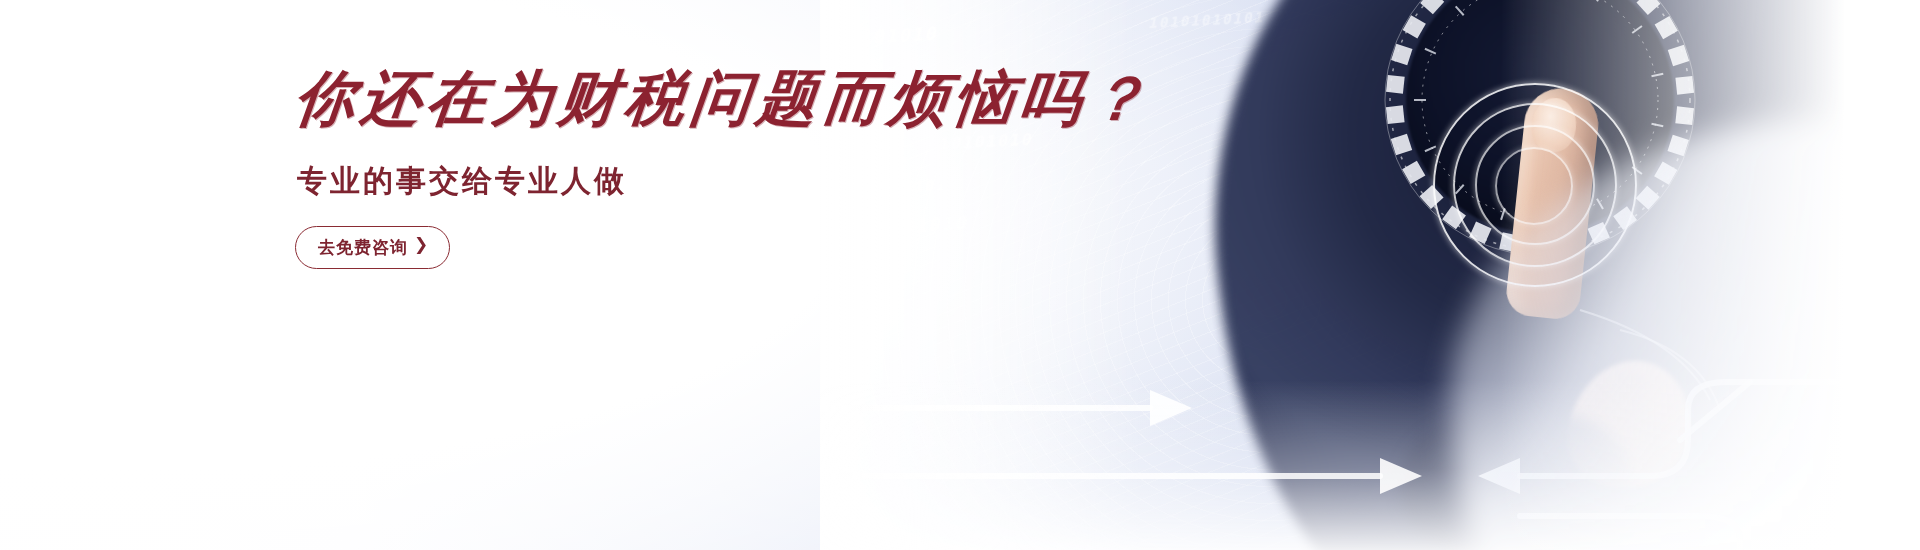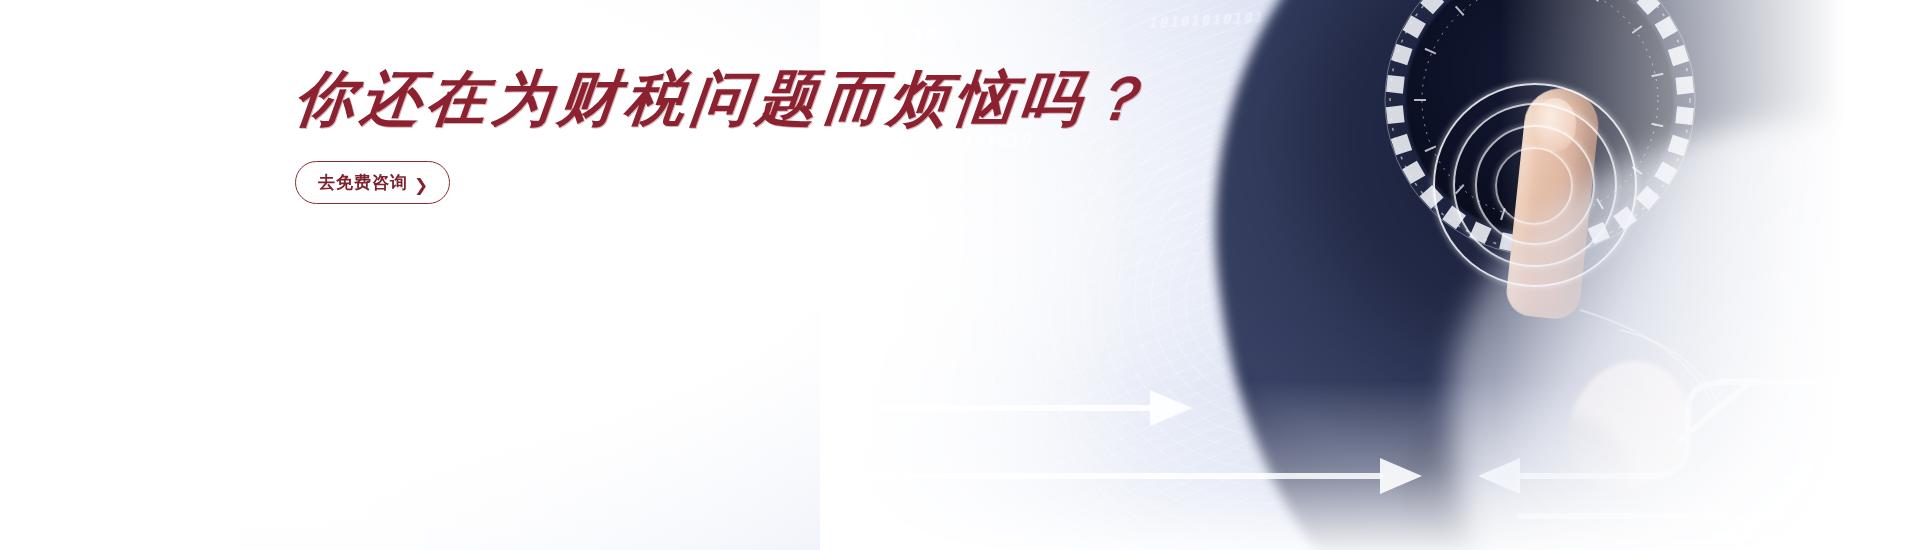--- a/index.html
+++ b/index.html
@@ -165,21 +165,21 @@
   .subhead{
     font-size:30px;font-weight:700;color:#7e2430;letter-spacing:3px;
     margin:0 0 24px 2px;white-space:nowrap;
   }
   .tagline{
     font-size:27px;font-weight:700;color:#cc9960;letter-spacing:2px;
     margin:0 0 26px 2px;white-space:nowrap;
   }
   .tagline .sep{padding:0 6px;font-weight:400;}
   .cta{
-    display:inline-flex;align-items:flex-end;gap:6px;
+    display:inline-flex;align-items:flex-start;gap:6px;
     border:1px solid #8a2b33;border-radius:22px;
     padding:9px 20px 9px 22px;
     color:#7e2430;font-size:17px;font-weight:700;letter-spacing:1px;
     background:rgba(255,255,255,.35);
     cursor:pointer;white-space:nowrap;
   }
   .cta .chev{font-size:17px;font-weight:400;line-height:1;}
 </style>
 </head>
 <body>
@@ -302,20 +302,21 @@
     <div class="shoulder"></div>
     <div class="fadeLeft"></div>
     <div class="fadeBottom"></div>
     <div class="fadeRight"></div>
   </div>
 
   <div class="content">
 
     <h1 class="headline">你还在为财税问题而烦恼吗？</h1>
 
+    <div class="subhead">专业的事交给专业人做</div>
 
 
     <div class="cta">
       <span>去免费咨询</span>
       <span class="chev">❯</span>
     </div>
 
   </div>
 </div>
 

